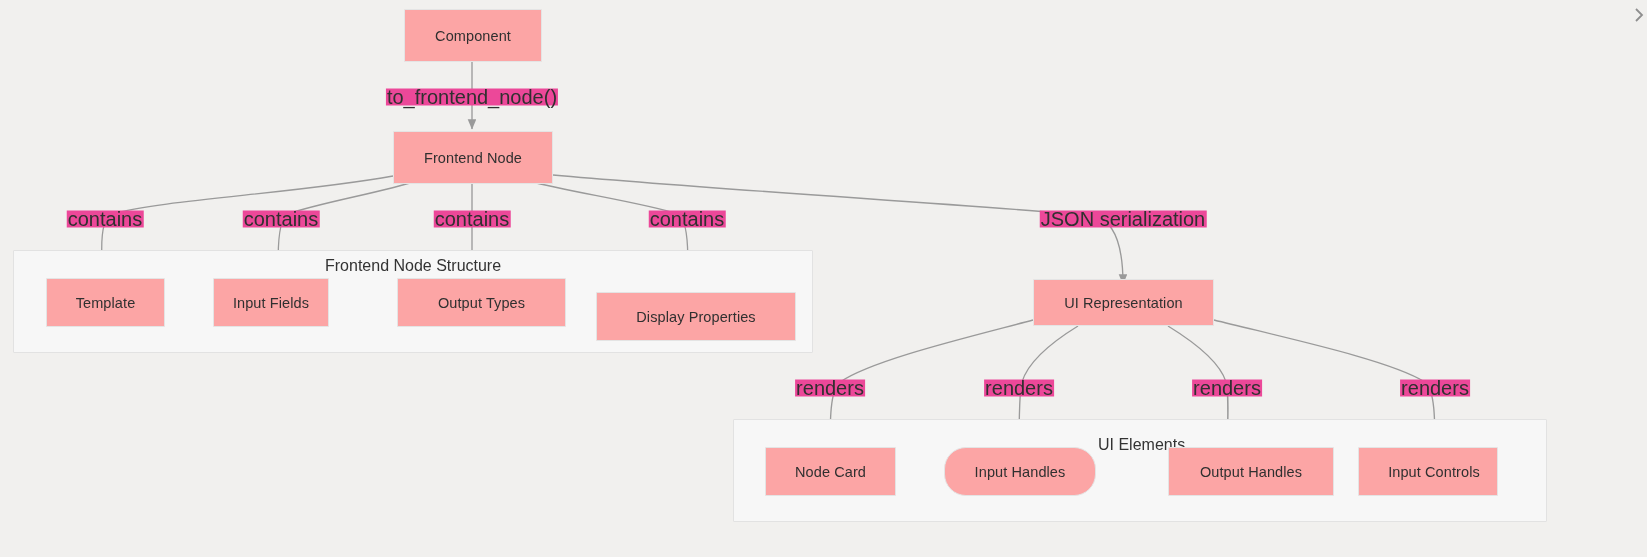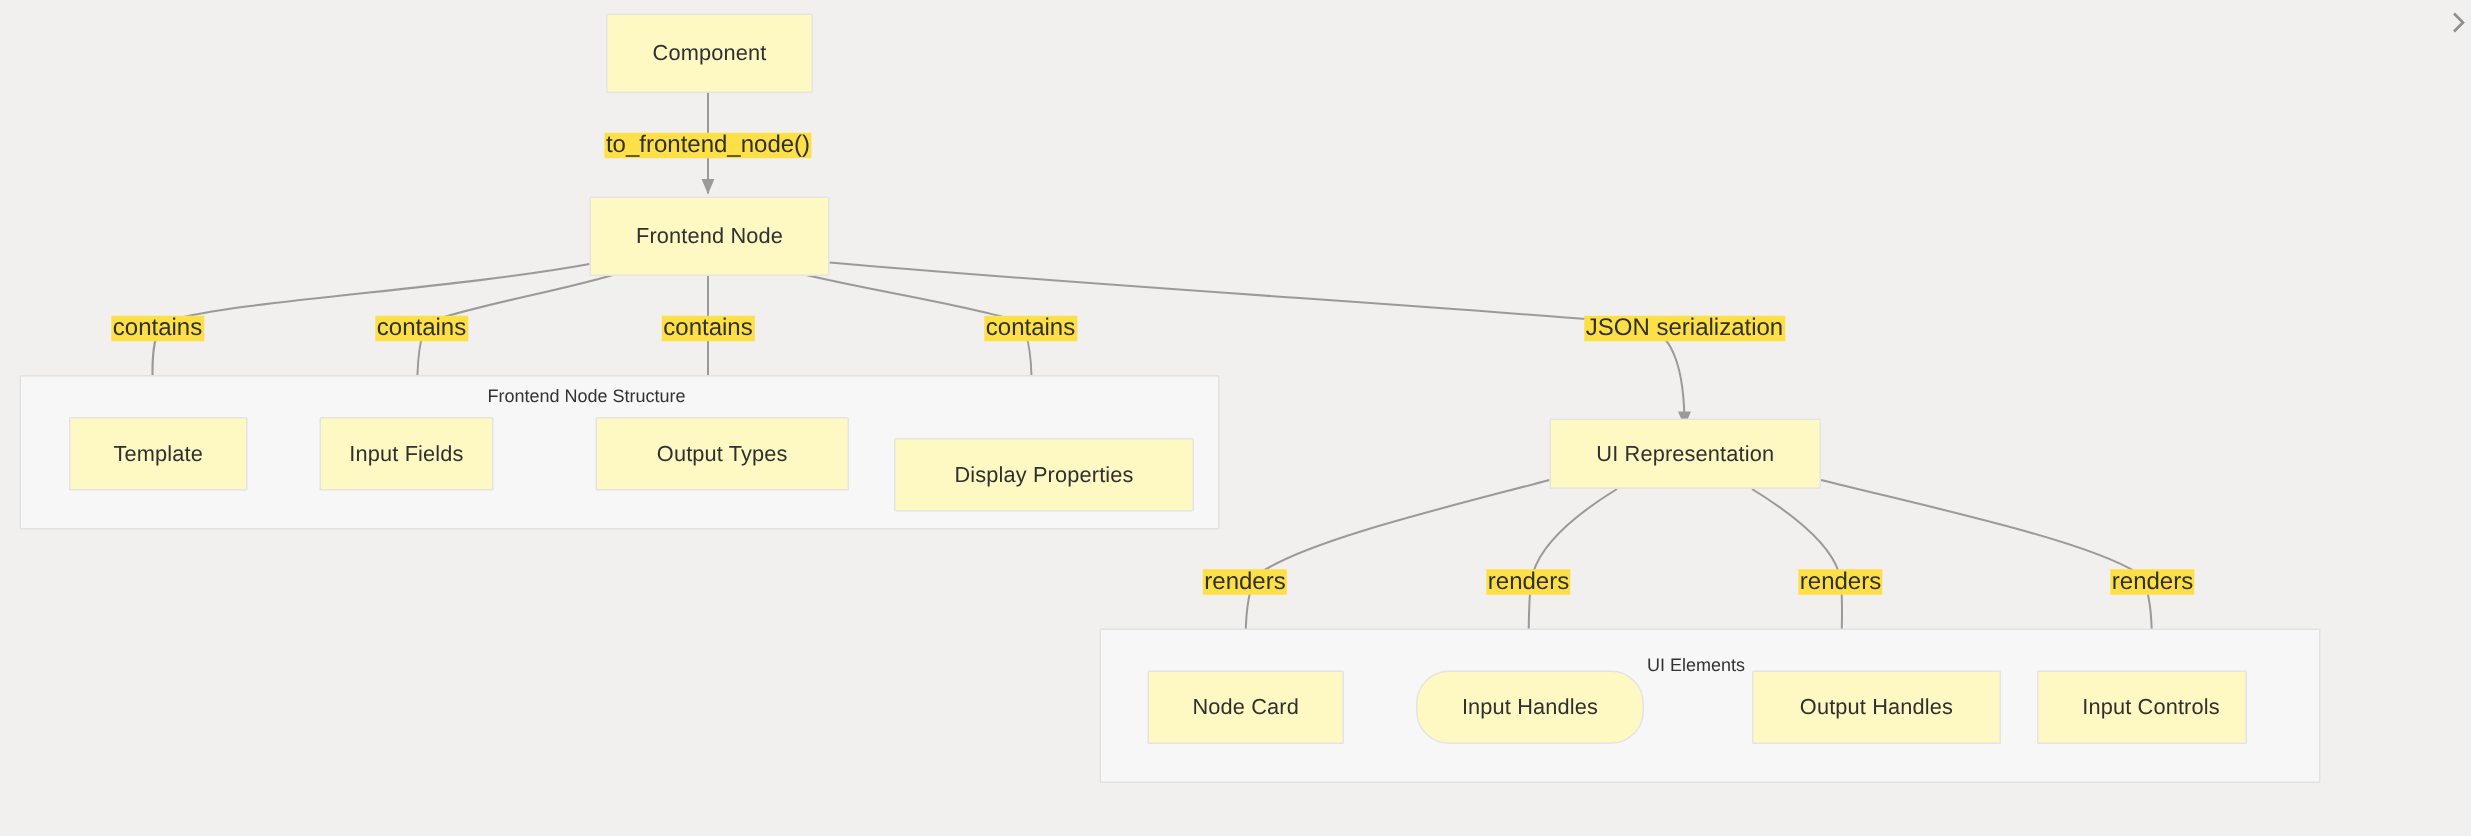--- a/index.html
+++ b/index.html
@@ -24,45 +24,45 @@
   }
   .cluster {
     position: absolute;
     background: #f7f7f7;
     border: 1px solid #e2e2e2;
     border-radius: 1px;
     box-sizing: border-box;
   }
   .cluster-label {
     position: absolute;
-    font-size: 12px;
+    font-size: 16px;
     color: #333333;
     white-space: nowrap;
     line-height: 1;
   }
   .node {
     position: absolute;
-    background: #fef9c3;
+    background: #fca5a5;
     border: 1px solid #e4e4e4;
     border-radius: 1px;
     box-sizing: border-box;
     display: flex;
     align-items: center;
     justify-content: center;
   }
   .node span {
     font-size: 14.5px;
     color: #303030;
     white-space: nowrap;
     letter-spacing: 0.1px;
   }
   .edge-label {
     position: absolute;
-    background: #fde047;
-    font-size: 16px;
+    background: #ec4899;
+    font-size: 20px;
     color: #303030;
     white-space: nowrap;
     line-height: 17px;
     height: 17px;
     padding: 0 1px;
     box-sizing: border-box;
     transform: translate(-50%, -50%);
   }
   .corner-chevron {
     position: absolute;

